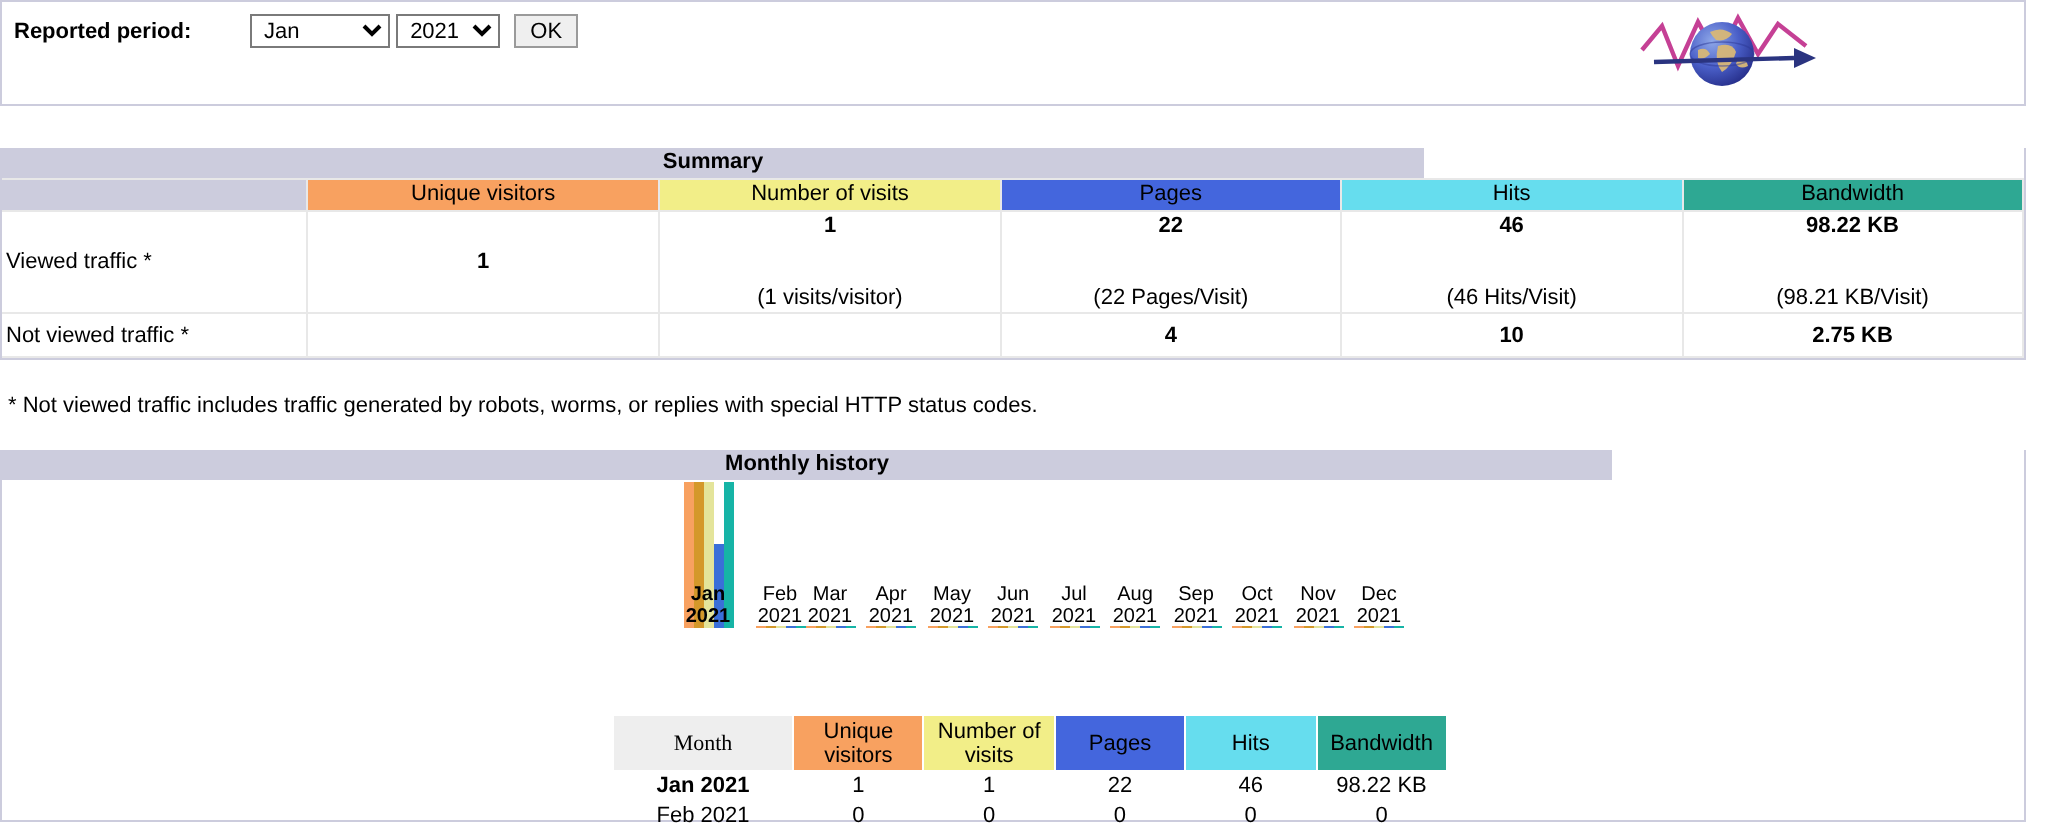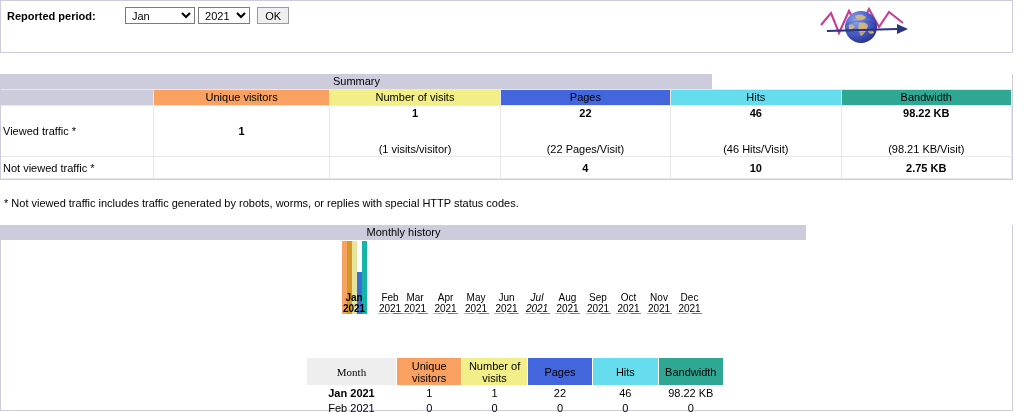--- a/index.html
+++ b/index.html
@@ -66,21 +66,21 @@
   
   #logo {
     position: absolute;
     left: 812px; top: 2px;
     width: 104px; height: 48px;
   }
 
   
   .section-title {
     background: #CCCCDD;
-    font-weight: normal;
+    font-weight: bold;
     font-size: 11px;
     text-align: center;
     height: 15px;
     line-height: 15px;
     color: #000;
   }
 
   
   #summary-panel {
     position: absolute;
@@ -394,21 +394,21 @@
             <div class="bar" title="Number of visits: 0" style="background: rgb(212, 152, 42); height: 1px;"></div>
             <div class="bar" title="Pages: 0" style="background: rgb(228, 228, 154); height: 1px;"></div>
             <div class="bar" title="Hits: 0" style="background: rgb(58, 111, 216); height: 1px;"></div>
             <div class="bar" title="Bandwidth: 0" style="background: rgb(22, 180, 166); height: 1px;"></div>
           </div>
           <div class="month-label">
             <span class="mname">Jun</span>
             <span class="myear">2021</span>
           </div>
         </div>
-        <div class="month-col" style="left: 183px; font-style: italic;">
+        <div class="month-col" style="left: 183px;">
           <div class="bars">
             <div class="bar" title="Unique visitors: 0" style="background: rgb(248, 161, 96); height: 1px;"></div>
             <div class="bar" title="Number of visits: 0" style="background: rgb(212, 152, 42); height: 1px;"></div>
             <div class="bar" title="Pages: 0" style="background: rgb(228, 228, 154); height: 1px;"></div>
             <div class="bar" title="Hits: 0" style="background: rgb(58, 111, 216); height: 1px;"></div>
             <div class="bar" title="Bandwidth: 0" style="background: rgb(22, 180, 166); height: 1px;"></div>
           </div>
           <div class="month-label">
             <span class="mname">Jul</span>
             <span class="myear">2021</span>

